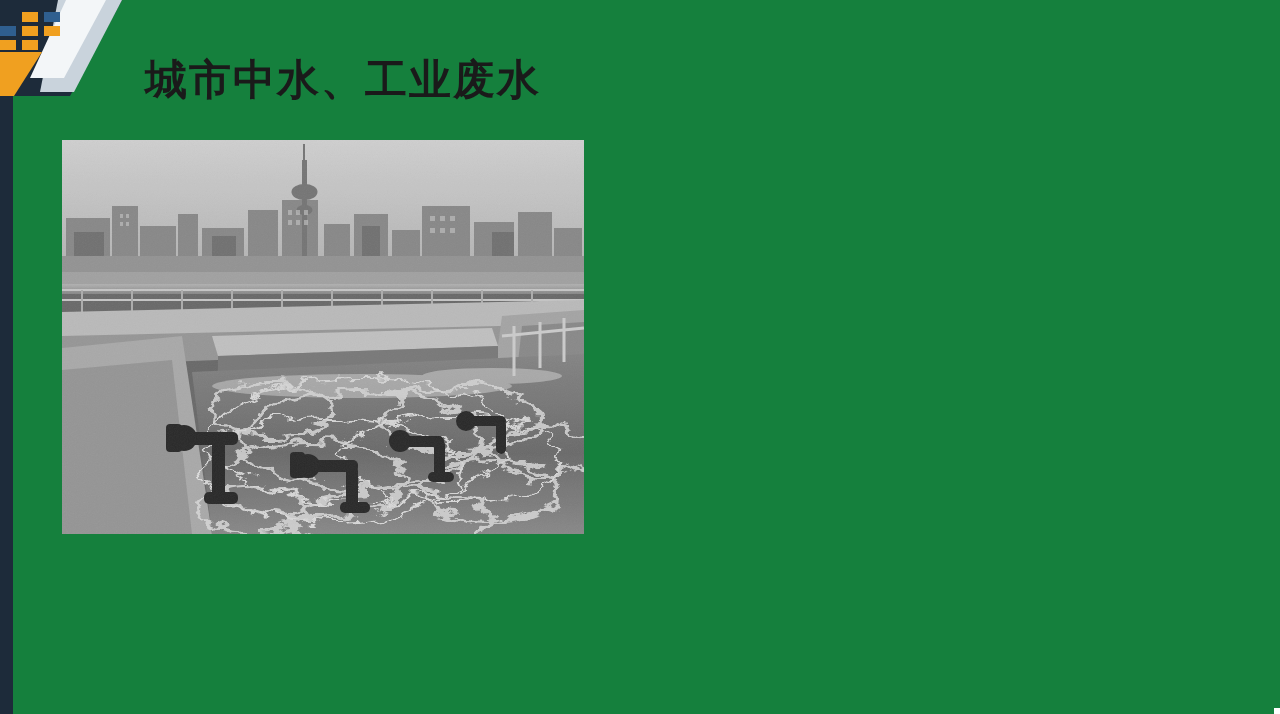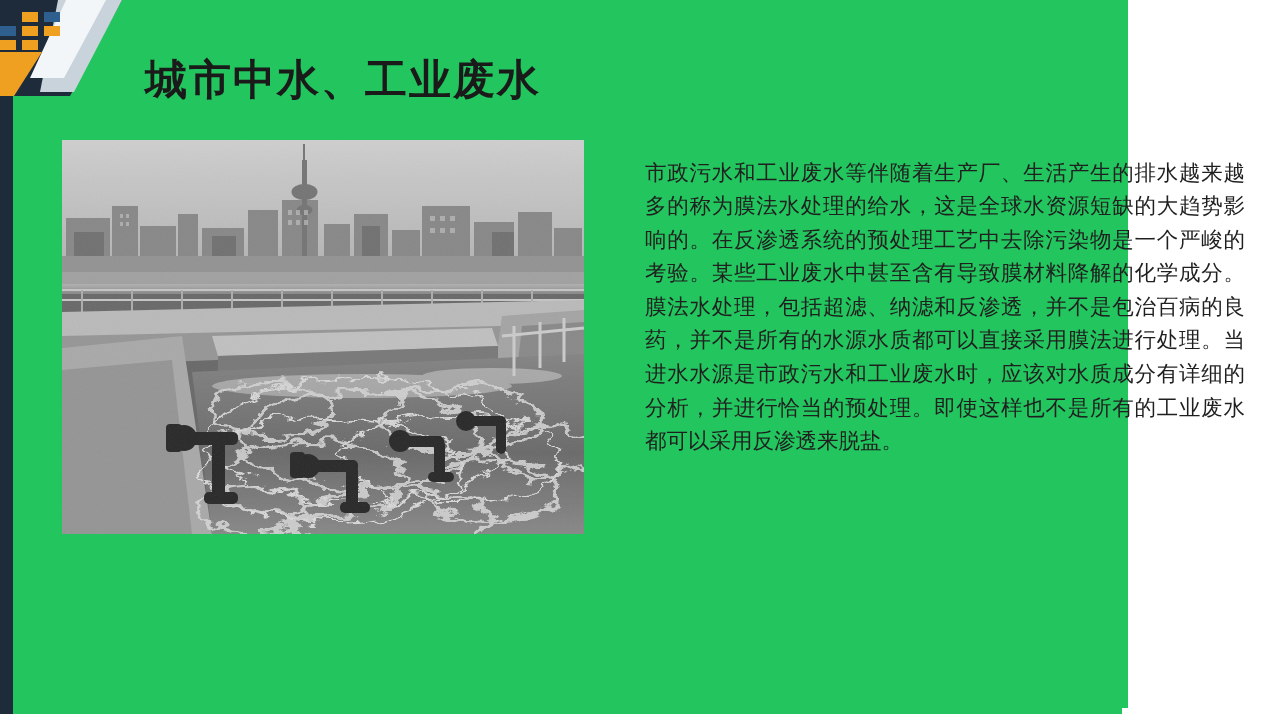--- a/index.html
+++ b/index.html
@@ -9,23 +9,23 @@
   }
   body {
     width: 1280px;
     height: 714px;
     overflow: hidden;
     font-family: "Liberation Serif", serif;
   }
 
   .slide {
     position: relative;
-    width: 1128px;
+    width: 1280px;
     height: 714px;
-    background: #22c55e;
+    background: #15803d;
     box-sizing: border-box;
   }
 
   
   .left-strip {
     position: absolute;
     left: 0;
     top: 0;
     width: 13px;
     height: 714px;
@@ -282,16 +282,15 @@
         <line x1="478" y1="182" x2="478" y2="228"></line>
         <line x1="502" y1="178" x2="502" y2="222"></line>
         <line x1="440" y1="196" x2="522" y2="188"></line>
       </g>
 
       <rect x="0" y="0" width="522" height="394" filter="url(#grain)" fill="none" opacity="0.5"></rect>
       <rect x="0" y="0" width="522" height="394" fill="#000" opacity="0.04"></rect>
     </svg>
   </div>
 
-  <p class="body-text">市政污水和工业废水等伴随着生产厂、生活产生的排水越来越多的称为膜法水处理的给水，这是全球水资源短缺的大趋势影响的。在反渗透系统的预处理工艺中去除污染物是一个严峻的考验。某些工业废水中甚至含有导致膜材料降解的化学成分。膜法水处理，包括超滤、纳滤和反渗透，并不是包治百病的良药，并不是所有的水源水质都可以直接采用膜法进行处理。当进水水源是市政污水和工业废水时，应该对水质成分有详细的分析，并进行恰当的预处理。即使这样也不是所有的工业废水都可以采用反渗透来脱盐。</p>
 
   <div class="corner-mark"></div>
 </div>
 
 </body></html>

